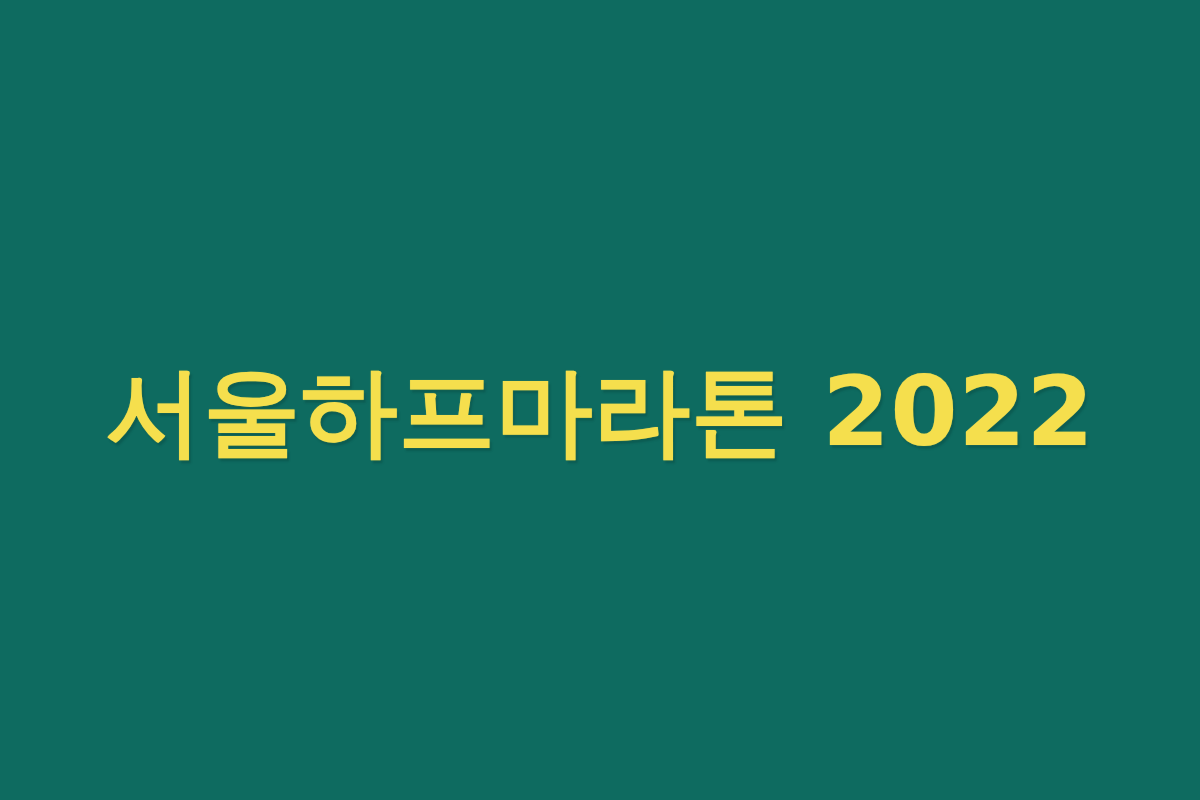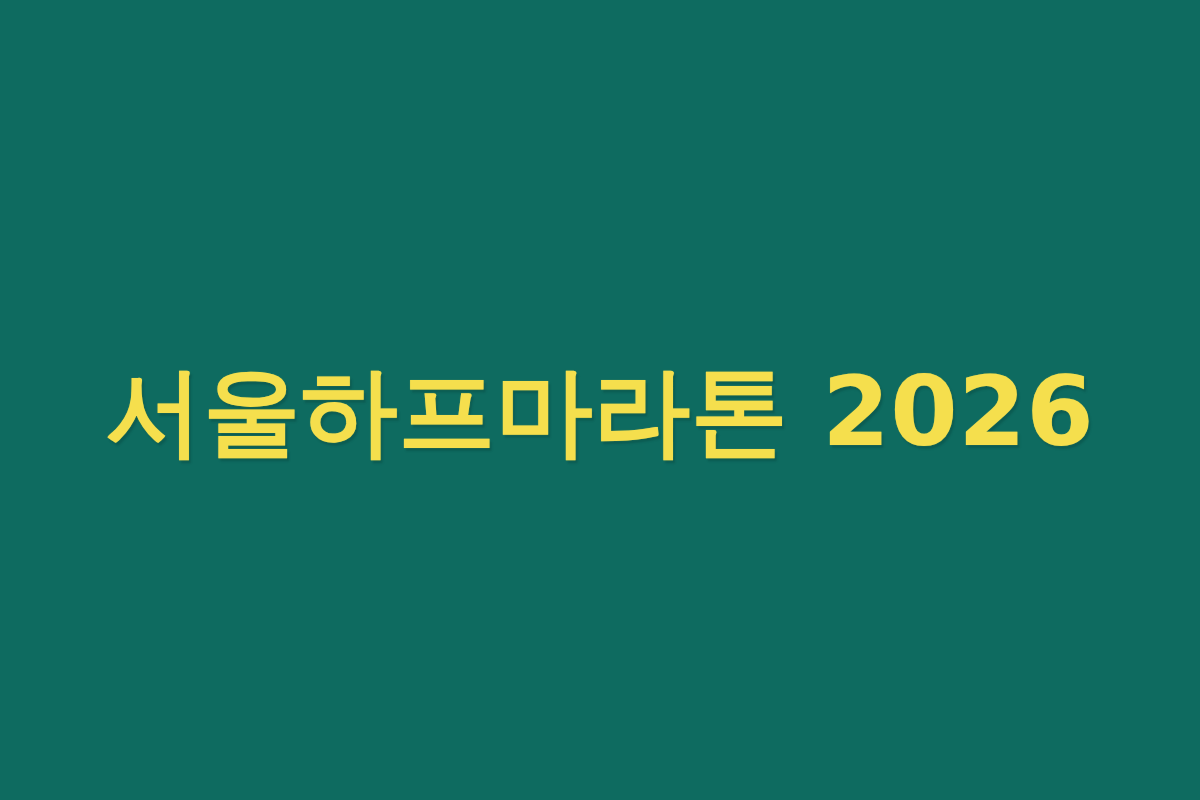--- a/index.html
+++ b/index.html
@@ -60,18 +60,18 @@
     font-size: 97px;
   }
 </style>
 </head>
 <body>
 
 <div class="banner-canvas" style="background-color: rgb(14, 107, 96);">
 
   <div class="headline-block">
 
-    <span class="headline-line headline-line--primary" style="color: rgb(245, 223, 77);">서울하프마라톤 2026</span>
+    <span class="headline-line headline-line--primary" style="color: rgb(245, 223, 77);">서울하프마라톤 2022</span>
 
 
   </div>
 
 </div>
 
 </body></html>

